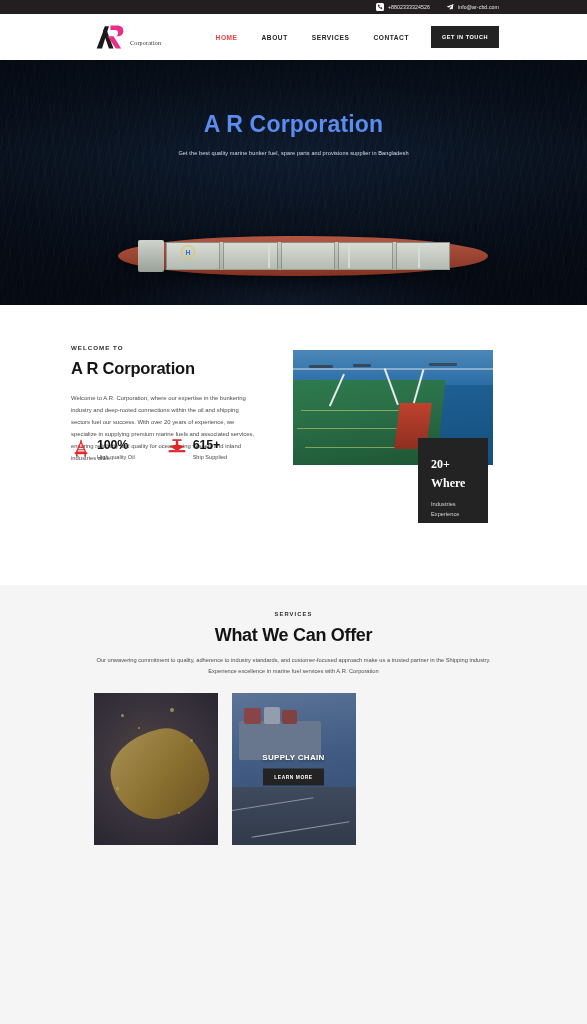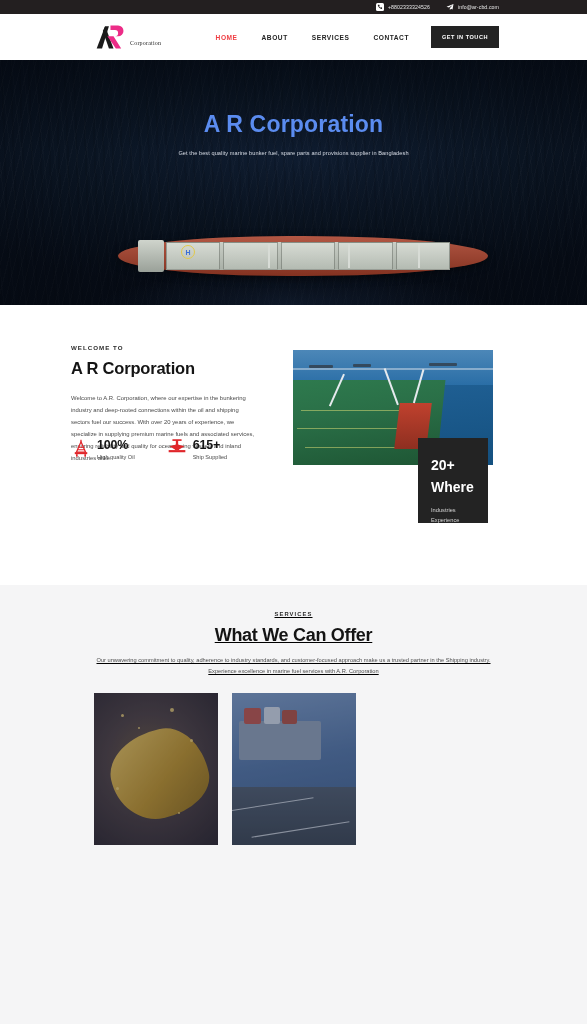--- a/index.html
+++ b/index.html
@@ -144,25 +144,25 @@
   }
   .crane {
     position:absolute; width:1.6px; background:#e6eaee; transform-origin:bottom;
   }
   .ship-far { position:absolute; height:3px; background:#32414f; border-radius:1px; opacity:.85; }
 
   .badge {
     position:absolute; left:418px; top:438px; width:70px; height:85px;
     background:#232323; padding:17px 0 0 13px; z-index:6;
   }
-  .badge-n { font-size:14px; font-weight:bold; color:#ffffff; line-height:1.55; }
+  .badge-n { font-size:12px; font-weight:bold; color:#ffffff; line-height:1.55;font-family:Liberation Serif, serif; }
   .badge-t { font-size:5.7px; color:#d4d4d4; margin-top:8px; line-height:1.65; }
 
   
-  .services { background:#f5f5f6; position:absolute; left:0; right:0; top:585px; bottom:0;text-decoration:underline; }
+  .services { background:#f5f5f6; position:absolute; left:0; right:0; top:585px; bottom:0; }
   .svc-head { text-align:center; padding-top:26px; }
   .svc-eyebrow { font-size:5.8px; font-weight:bold; letter-spacing:1.1px; color:#2b2b2b; }
   .svc-h2 { font-size:18px; font-weight:bold; color:#141414; margin-top:8px; letter-spacing:-.3px; }
   .svc-desc {
     font-size:5.7px; line-height:1.95; color:#4c4c4c; margin:9px auto 0;
     width:400px;
   }
 
   .grid { margin:16px auto 0; width:400px; display:flex; flex-wrap:wrap; gap:14px; }
   .card {
@@ -383,20 +383,24 @@
         <div class="card-bg art-supply">
           <div class="shipbox" style="left:6%;top:18%;width:66%;height:26%;background:#8f9db0;"></div>
           <div class="shipbox" style="left:10%;top:10%;width:14%;height:10%;background:#c34a3a;"></div>
           <div class="shipbox" style="left:26%;top:9%;width:13%;height:11%;background:#d8dde3;"></div>
           <div class="shipbox" style="left:41%;top:11%;width:12%;height:9%;background:#b5452f;"></div>
           <div class="road"></div>
           <div class="lane" style="left:-4%;bottom:26%;width:70%;transform:rotate(-9deg);"></div>
           <div class="lane" style="left:16%;bottom:10%;width:80%;transform:rotate(-9deg);"></div>
         </div>
         <div class="card-tint"></div>
+        <div class="card-body">
+          <div class="card-title">SUPPLY CHAIN</div>
+          <button class="learn">LEARN MORE</button>
+        </div>
       </div>
 
 
     </div>
     <div class="svc-fade"></div>
   </div>
 
 </div>
 
 </body></html>

